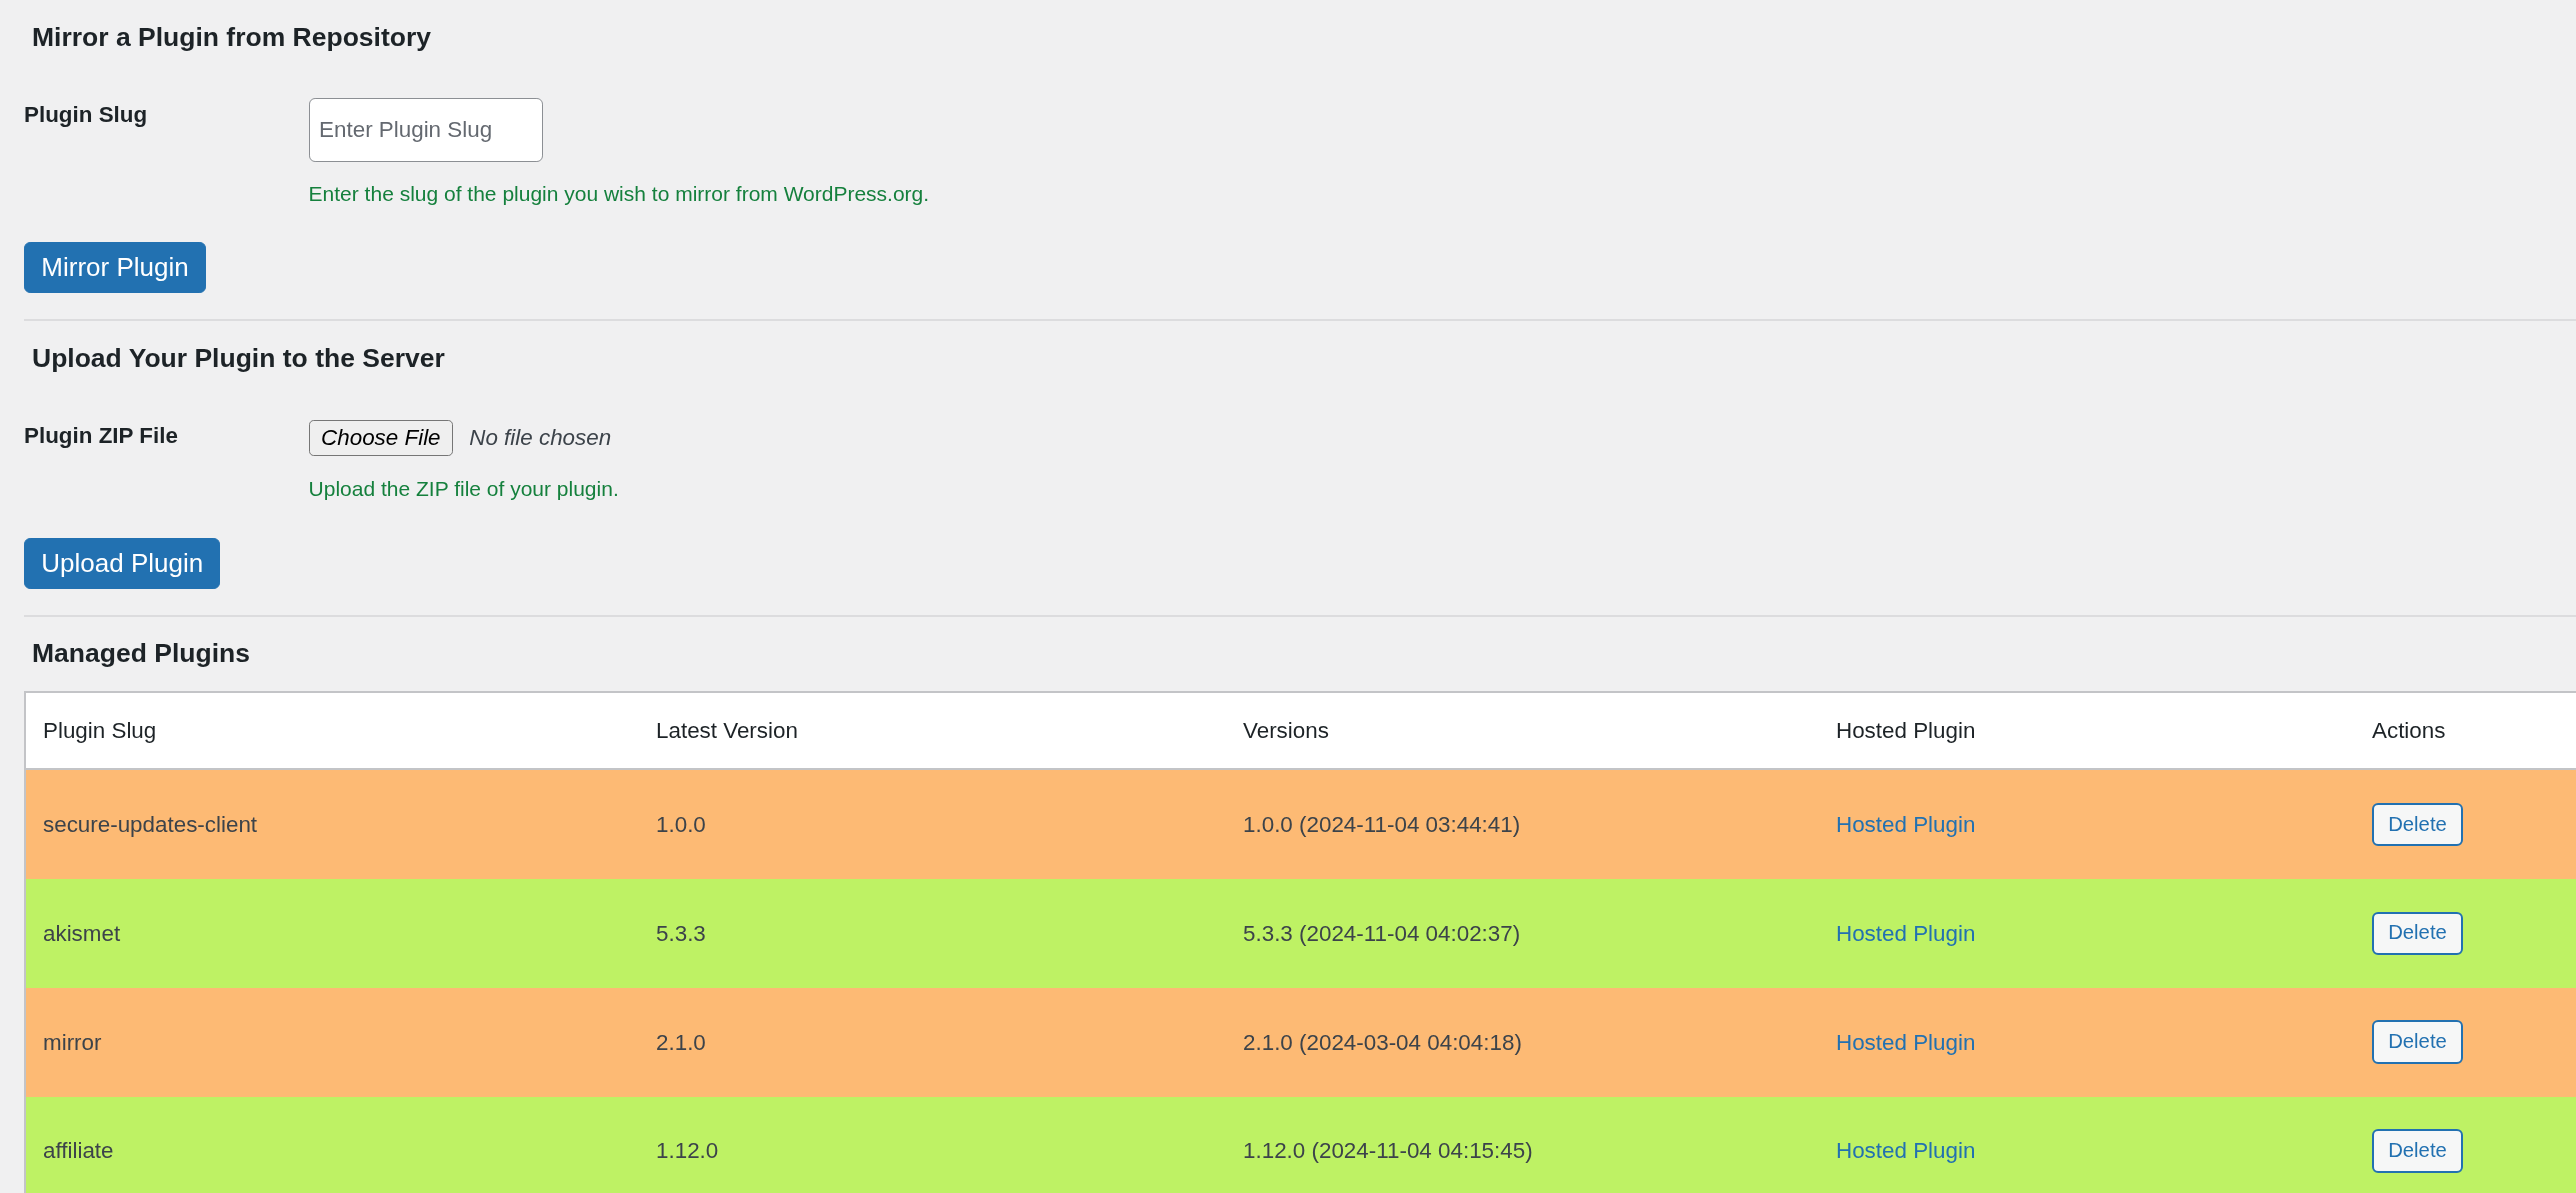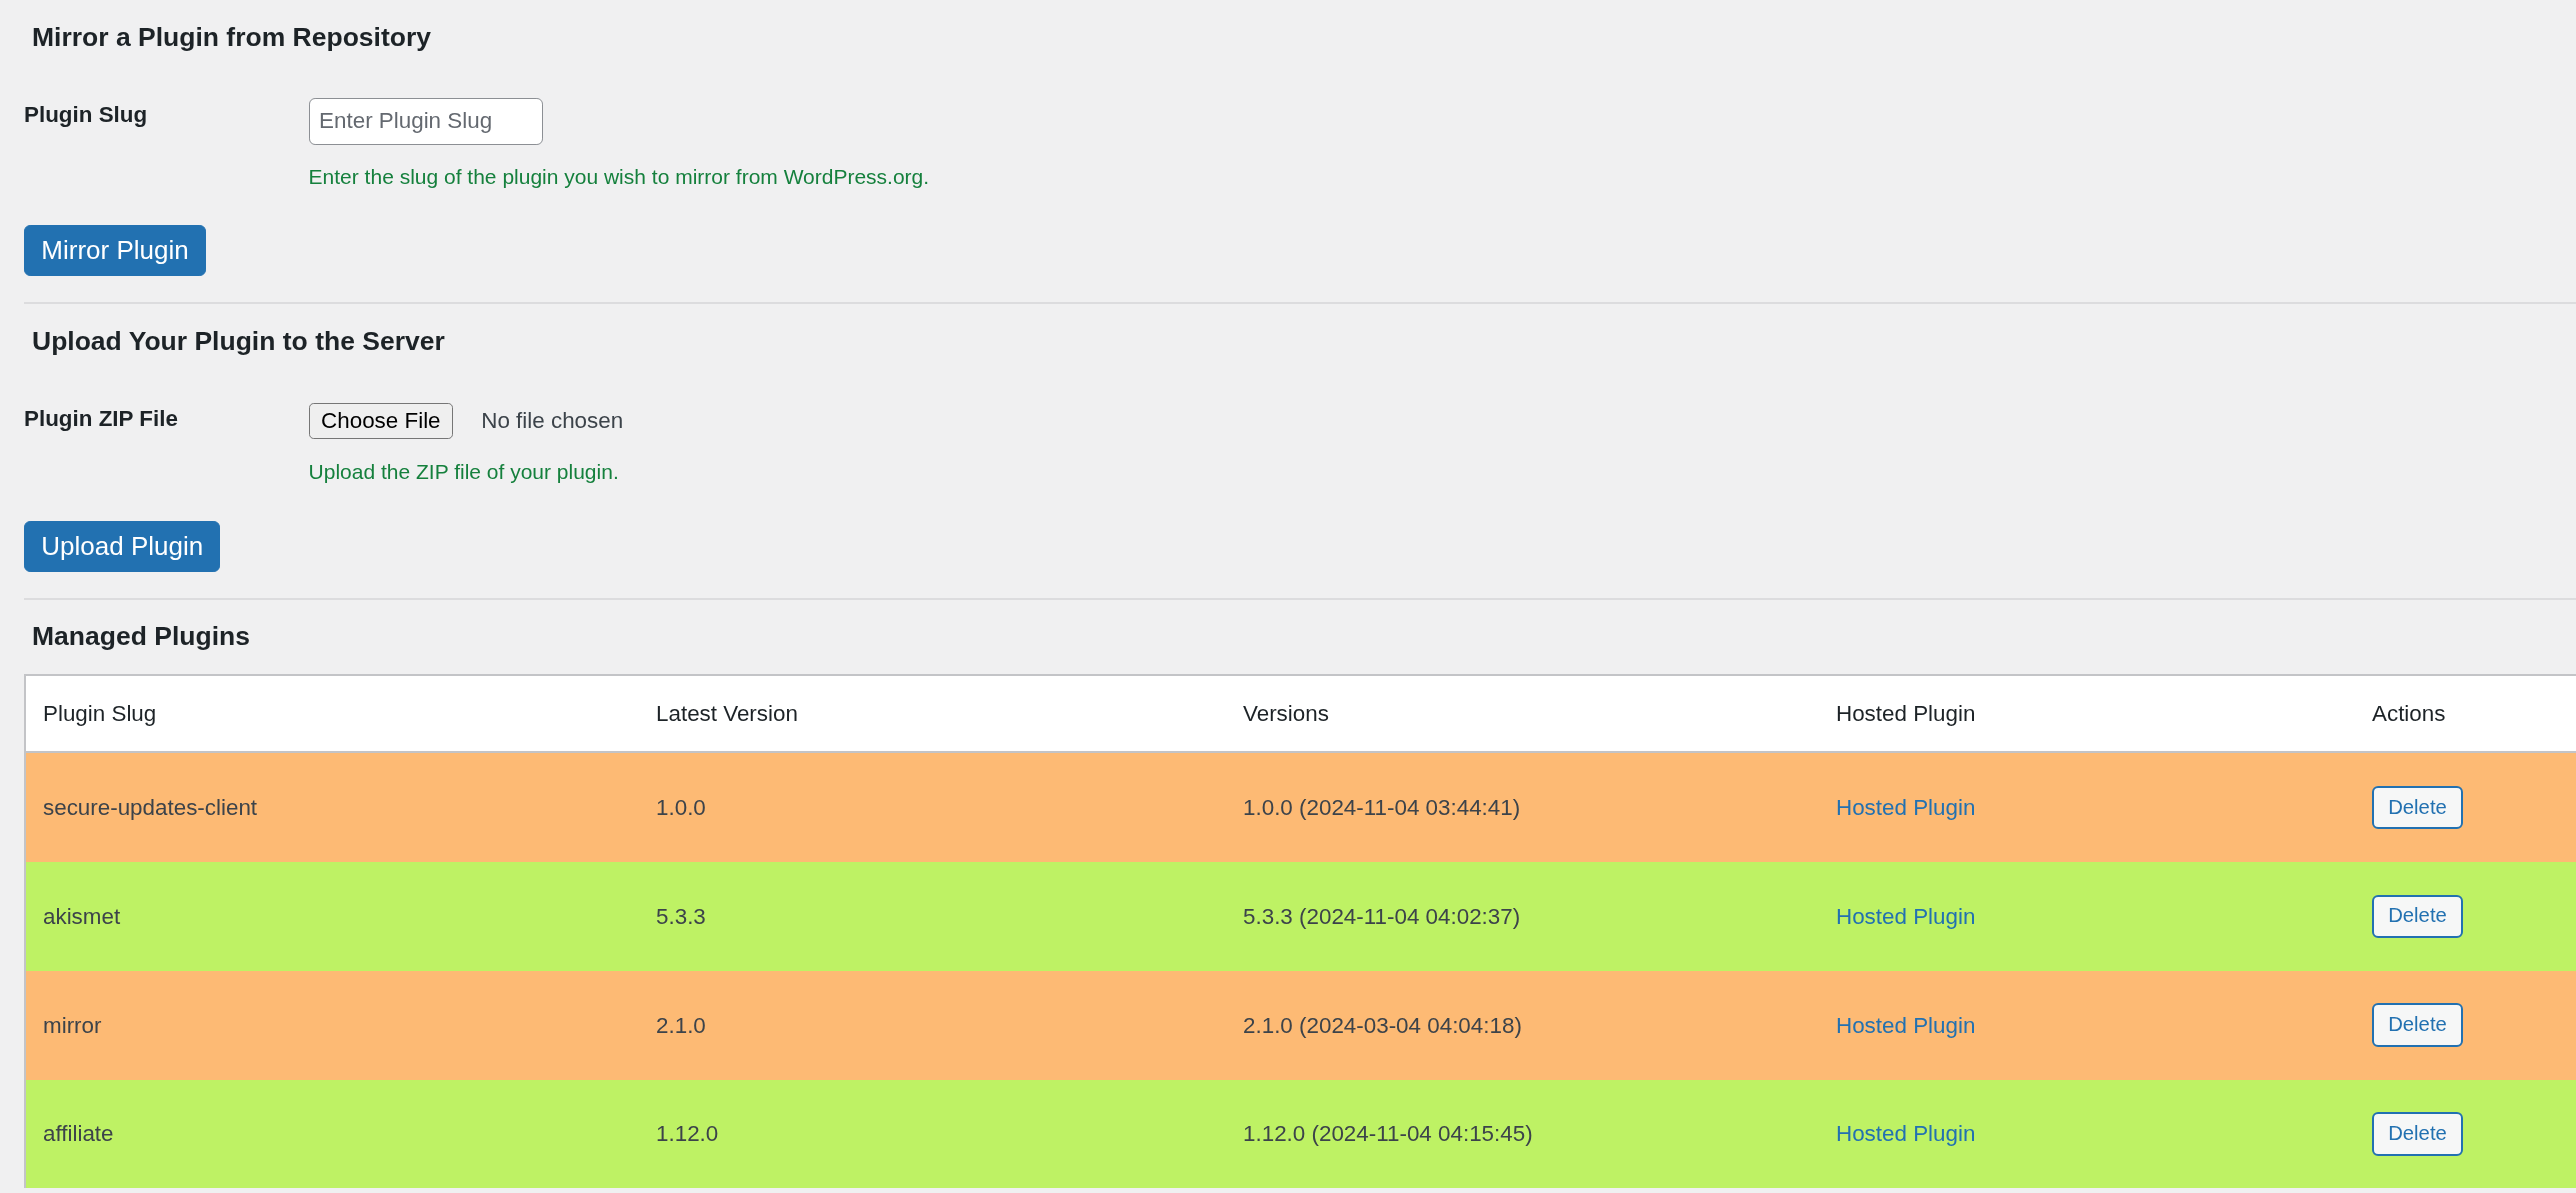--- a/index.html
+++ b/index.html
@@ -65,36 +65,37 @@
     box-sizing: border-box;
     font-family: "Liberation Sans", sans-serif;
     font-size: 22.4px;
     line-height: 1.3;
     padding: 5.4px 9.5px;
     border: 1.4px solid #8c8f94;
     border-radius: 6.1px;
     background: #ffffff;
     color: #0f766e;
     outline: none;
-    height: 47px;
+    height: 64px;
   }
   .text-input::placeholder { color: #646970; opacity: 1; }
 
   .field-desc {
     font-size: 21px;
     color: #15803d;
     line-height: 1.5;
     margin-top: 16.3px;
   }
 
   .file-row {
     display: flex;
     align-items: center;
-    gap: 16px;
+    gap: 4px;
     height: 38px;
+    font-style: italic;
   }
   .choose-file-btn {
     font-family: "Liberation Sans", sans-serif;
     font-size: 22.4px;
     line-height: 1;
     padding: 6.1px 11.5px;
     border: 1.4px solid #767676;
     border-radius: 4.7px;
     background: #efefef;
     color: #000000;

